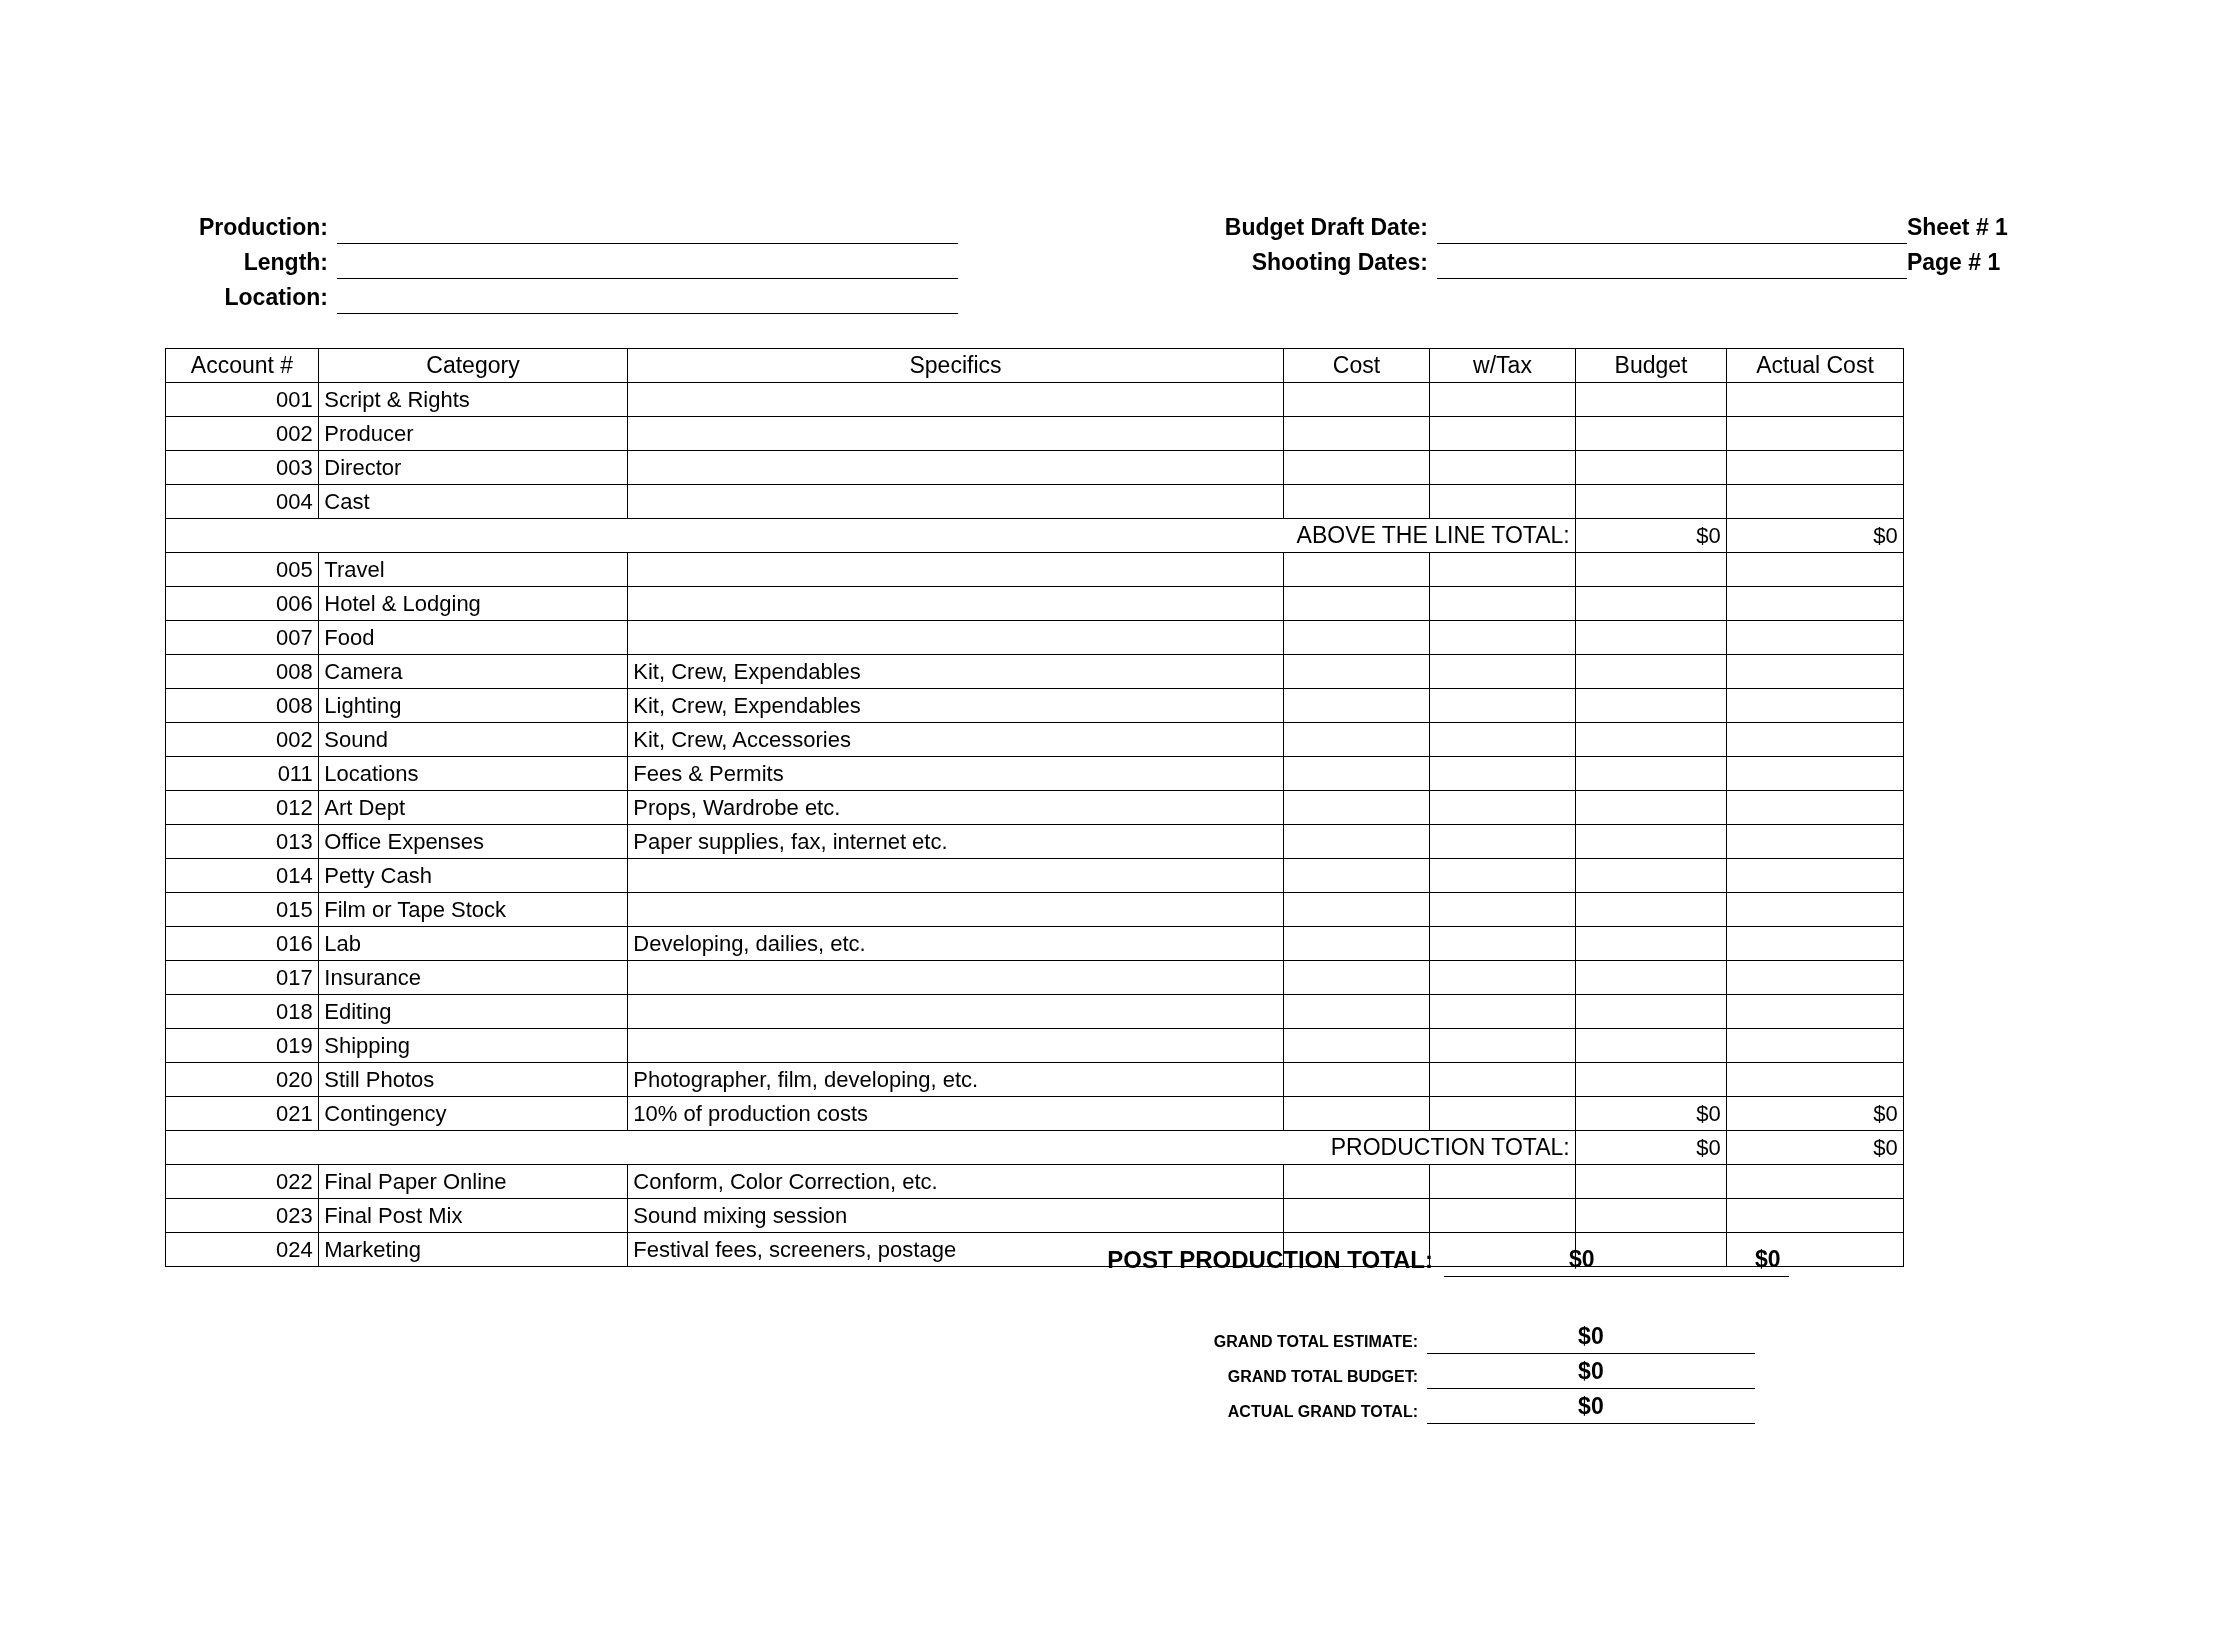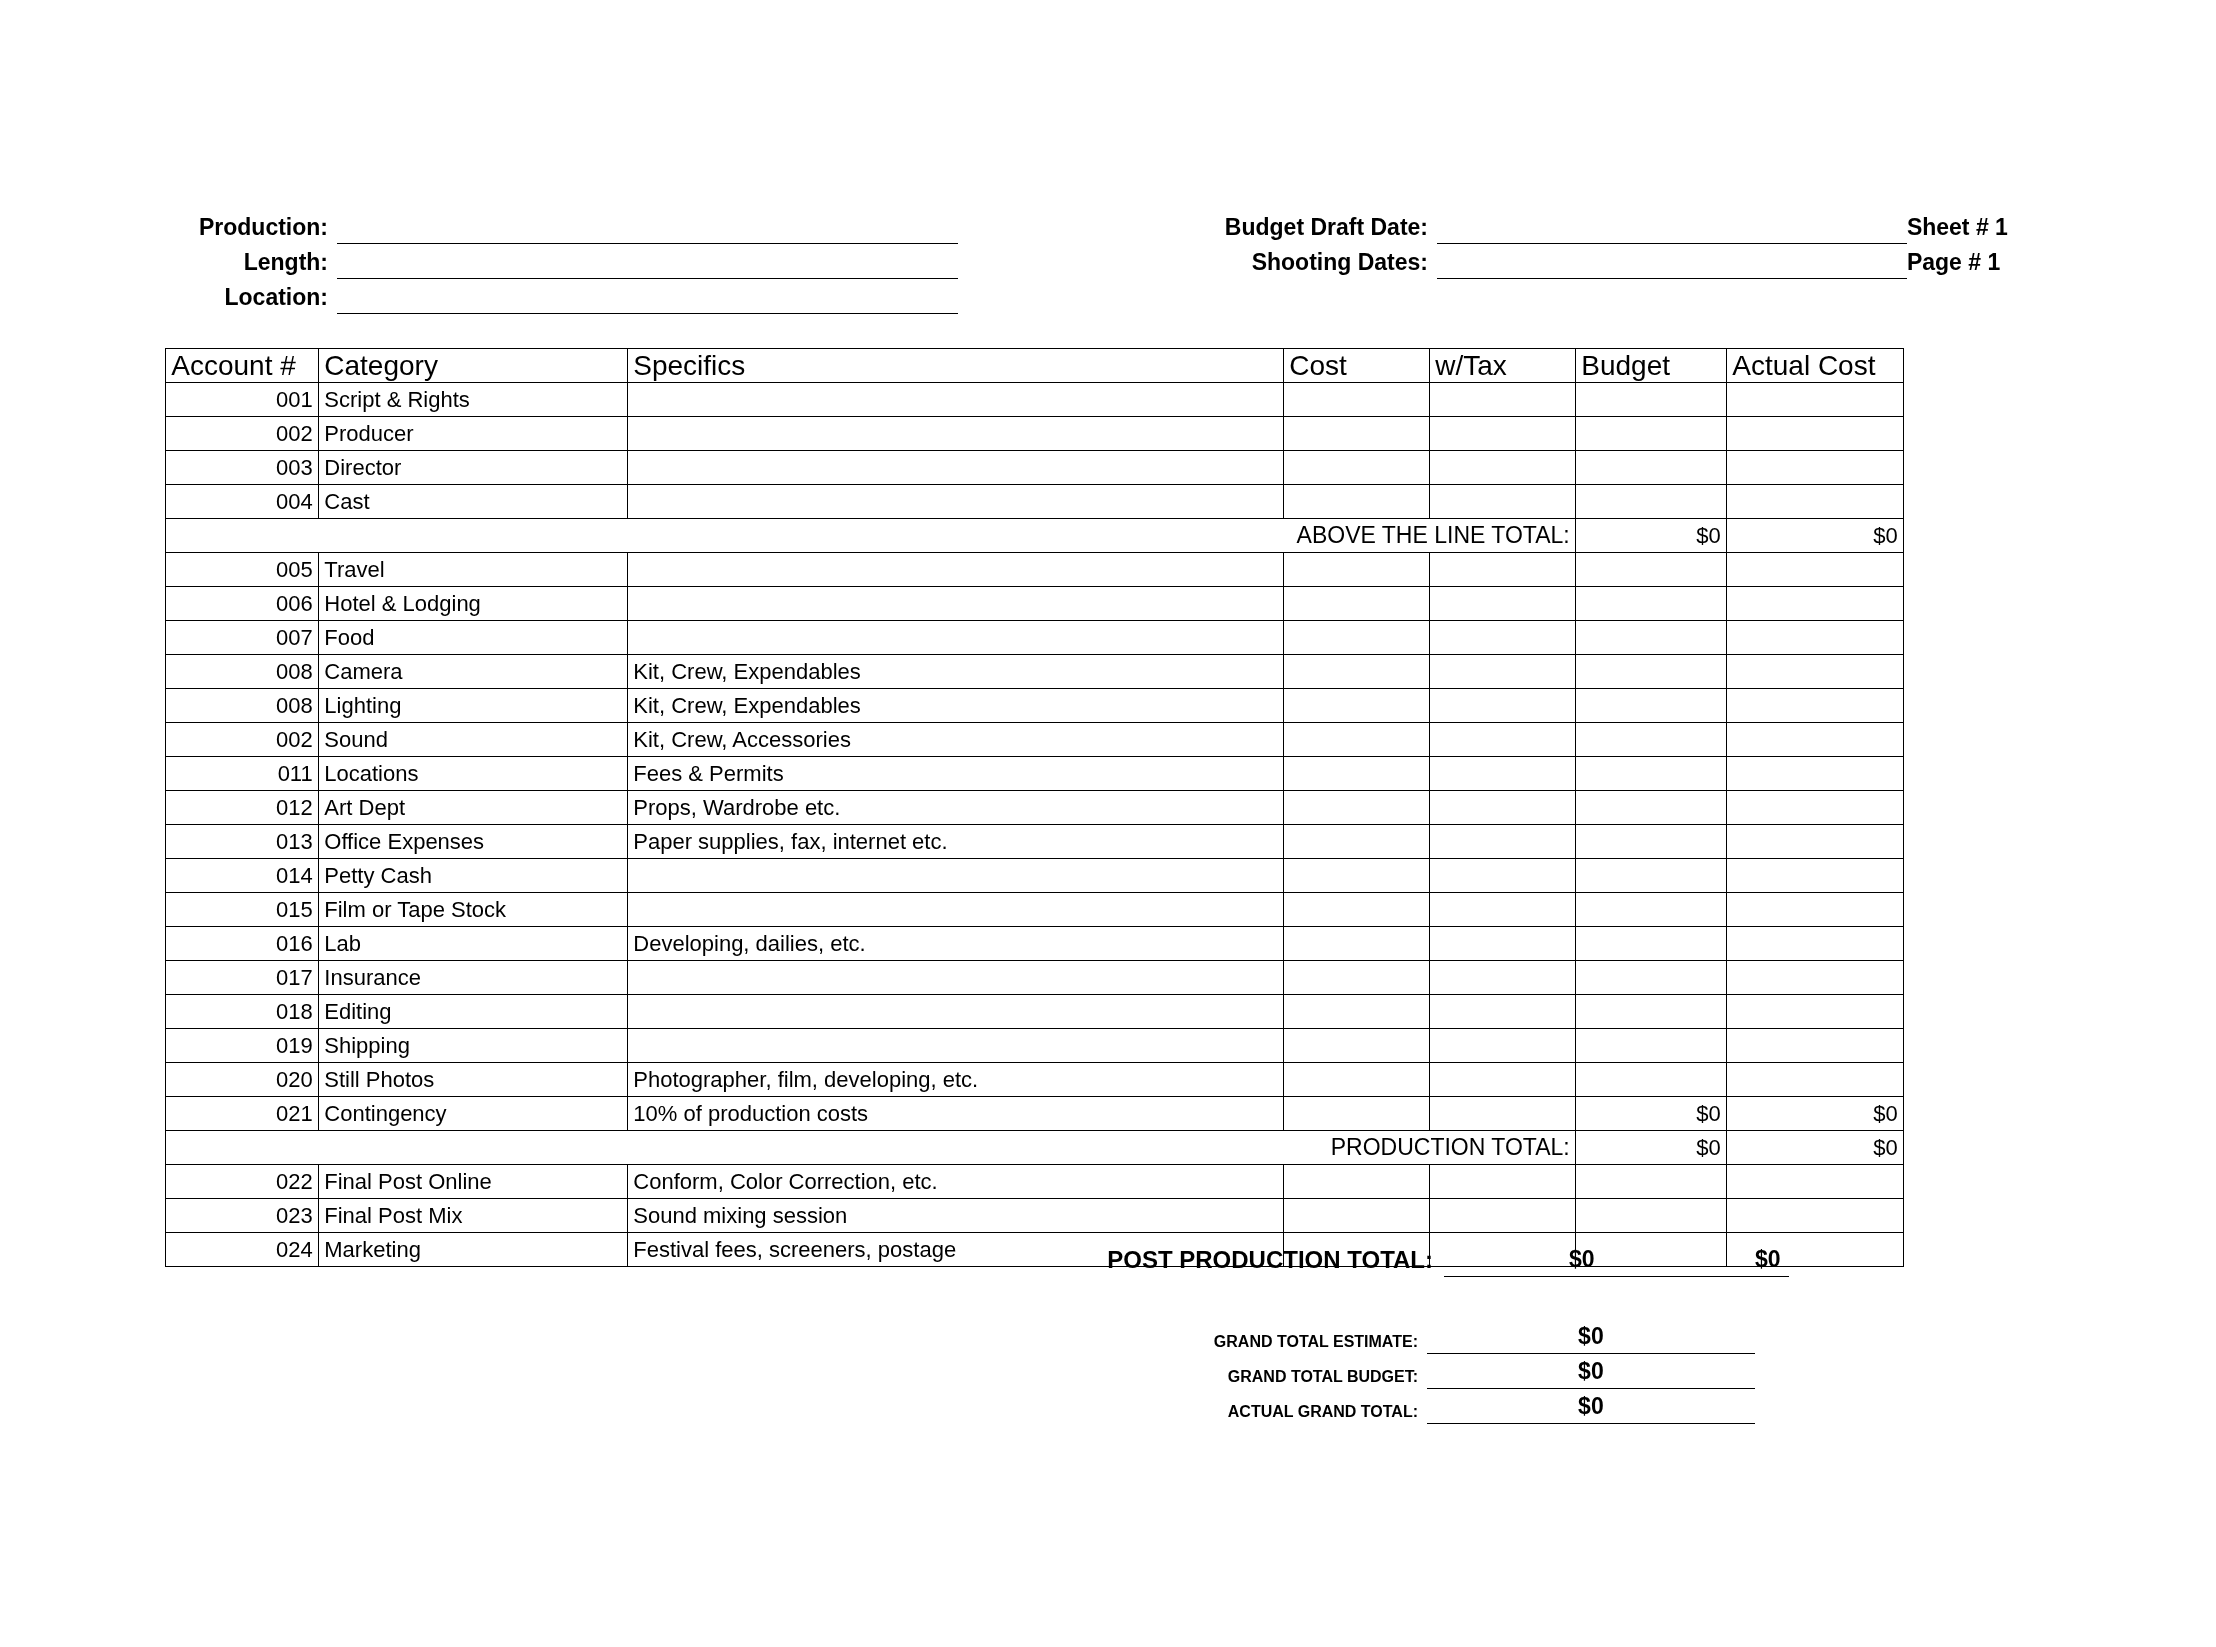--- a/index.html
+++ b/index.html
@@ -83,23 +83,23 @@
   }
   .col-acct   { width: 153px; }
   .col-cat    { width: 309px; }
   .col-spec   { width: 656px; }
   .col-cost   { width: 146px; }
   .col-wtax   { width: 146px; }
   .col-budget { width: 151px; }
   .col-actual { width: 177px; }
 
   thead th {
-    text-align: left;
-    font-weight: bold;
-    font-size: 28px;
+    text-align: center;
+    font-weight: bold;
+    font-size: 23px;
   }
   td.acct {
     text-align: right;
     padding-right: 7px;
   }
   td.cat, td.spec {
     text-align: left;
     padding-left: 7px;
   }
   td.money {
@@ -440,21 +440,21 @@
         <td class="money">$0</td>
       </tr>
       <tr class="total-row">
         <td class="total-label" colspan="5">PRODUCTION TOTAL:</td>
         <td class="money">$0</td>
         <td class="money">$0</td>
       </tr>
 
       <tr>
         <td class="acct">022</td>
-        <td class="cat">Final Post Online</td>
+        <td class="cat">Final Paper Online</td>
         <td class="spec">Conform, Color Correction, etc.</td>
         <td class="money"></td>
         <td class="money"></td>
         <td class="money"></td>
         <td class="money"></td>
       </tr>
       <tr>
         <td class="acct">023</td>
         <td class="cat">Final Post Mix</td>
         <td class="spec">Sound mixing session</td>

